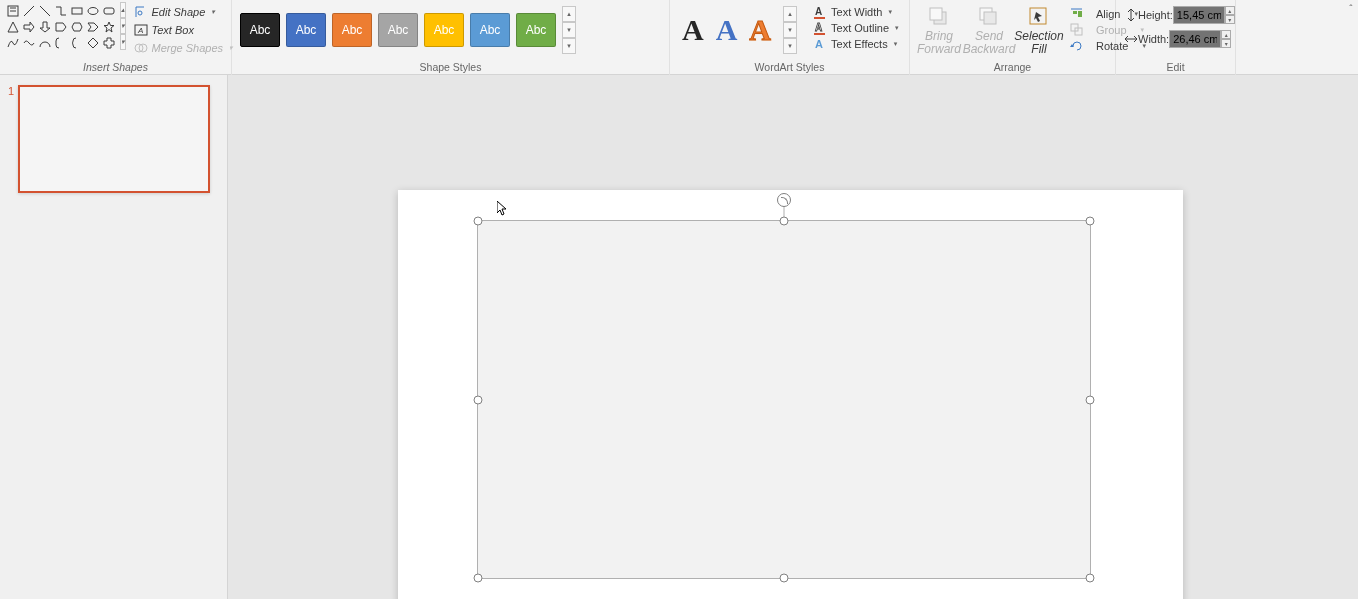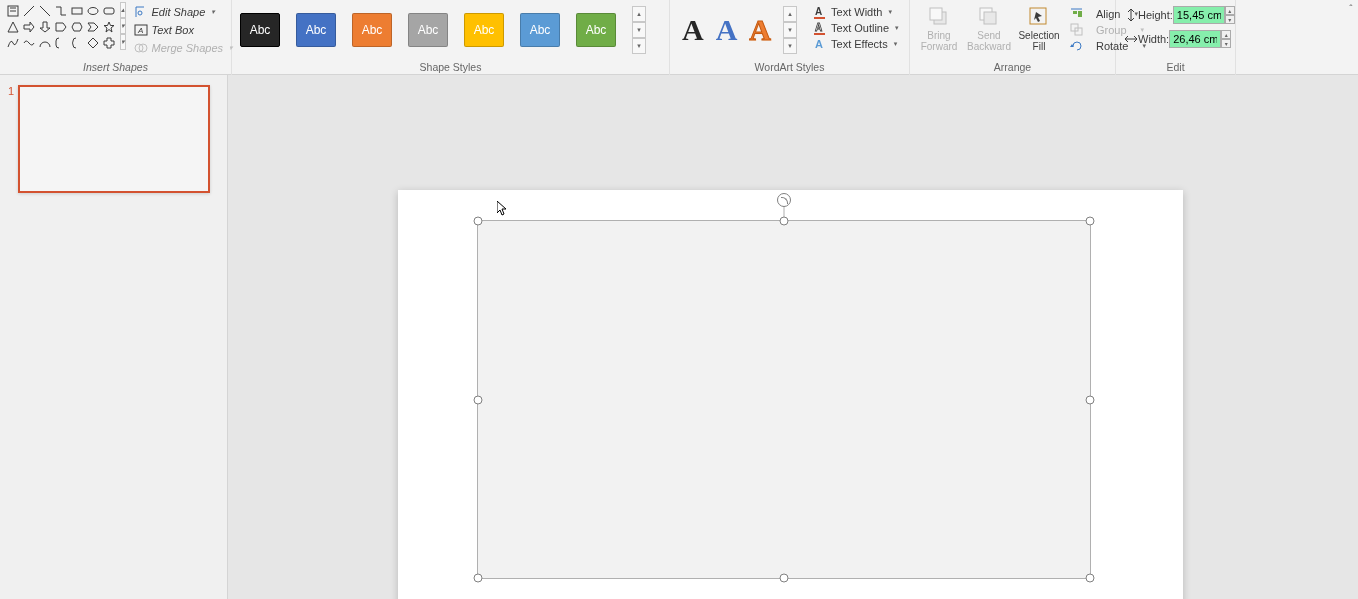--- a/index.html
+++ b/index.html
@@ -17,21 +17,21 @@
 .mini svg { width: 12px; height: 12px; stroke: #3b3b3b; fill: none; stroke-width: 1; }
 
 .shape-tools { display: flex; flex-direction: column; gap: 2px; padding: 2px 4px; }
 .tool-btn { display: flex; align-items: center; gap: 4px; font-size: 11px; color: #3b3b3b; padding: 1px 2px; white-space: nowrap; }
 .tool-btn.disabled { color: #b0b0b0; }
 .tool-btn svg { width: 14px; height: 14px; }
 .dd::after { content: "▾"; font-size: 7px; color: #666; margin-left: 2px; }
 .tool-btn.disabled.dd::after { color: #c0c0c0; }
 
 
-.style-gallery { display: flex; align-items: center; gap: 16px; padding: 4px; justify-content: center; }
+.style-gallery { display: flex; align-items: center; gap: 6px; padding: 4px; justify-content: center; }
 .swatch { width: 40px; height: 34px; border-radius: 2px; display: flex; align-items: center; justify-content: center; font-size: 12px; color: #fff; border: 1px solid rgba(0,0,0,0.2); }
 .swatch.black { background: #262626; border-color:#000; }
 .swatch.blue { background: #4472c4; }
 .swatch.orange { background: #ed7d31; }
 .swatch.gray { background: #a5a5a5; }
 .swatch.gold { background: #ffc000; }
 .swatch.lblue { background: #5b9bd5; }
 .swatch.green { background: #70ad47; }
 .scroll-col { display: flex; flex-direction: column; width: 14px; }
 .scroll-col .sb { height: 16px; border: 1px solid #c8c8c8; background: #f8f8f8; display:flex; align-items:center; justify-content:center; font-size:7px; color:#666; }
@@ -42,30 +42,30 @@
 .wa { font-size: 30px; font-weight: 700; font-family: "Times New Roman", serif; }
 .wa.black { color: #262626; }
 .wa.blue { color: #4472c4; }
 .wa.orange { color: #ed7d31; -webkit-text-stroke: 1px #c55a11; text-shadow: 1px 1px 0 #fbe5d6; }
 .wa-tools { display: flex; flex-direction: column; gap: 0; padding: 2px 4px; }
 
 .little-icon { width: 14px; height: 14px; display:inline-block; vertical-align:middle; }
 
 
 .arr { display:flex; align-items:flex-start; gap:4px; padding:2px; }
-.big-btn { display:flex; flex-direction:column; align-items:center; width:46px; font-size:10px; color:#b0b0b0; text-align:center; line-height:1.1; padding:2px; }
+.big-btn { display:flex; flex-direction:column; align-items:center; width:46px; font-size:12px; color:#b0b0b0; text-align:center; line-height:1.1; padding:2px;font-style:italic; }
 .big-btn svg { width:22px; height:22px; margin-bottom:2px; }
 .big-btn.enabled { color:#3b3b3b; }
 .arr-col { display:flex; flex-direction:column; gap:0; padding:2px 2px; }
 .arr-col .tool-btn { font-size:11px;gap:12px; }
 
 
 .size-rows { display:flex; flex-direction:column; gap:6px; padding:4px 4px; }
 .size-row { display:flex; align-items:center; font-size:11px; color:#3b3b3b; }
-.size-row input { width:52px; height:18px; font-size:11px; border:1px solid #ababab; padding:0 3px; background:#86efac; }
+.size-row input { width:52px; height:18px; font-size:11px; border:1px solid #ababab; padding:0 3px; background:#737373; }
 .spin { display:flex; flex-direction:column; }
 .spin .s { width:10px; height:9px; border:1px solid #ababab; background:#f0f0f0; font-size:6px; display:flex; align-items:center; justify-content:center; color:#666; }
 
 
 .collapse { margin-left:auto; width:14px; display:flex; align-items:flex-start; justify-content:center; padding-top:4px; color:#666; font-size:10px; }
 
 
 .workspace { display:flex; height: calc(599px - 75px); }
 .thumb-pane { width: 228px; background:#f0f0f0; border-right:1px solid #d4d4d4; padding:10px 8px; }
 .thumb-wrap { display:flex; gap:4px; }

